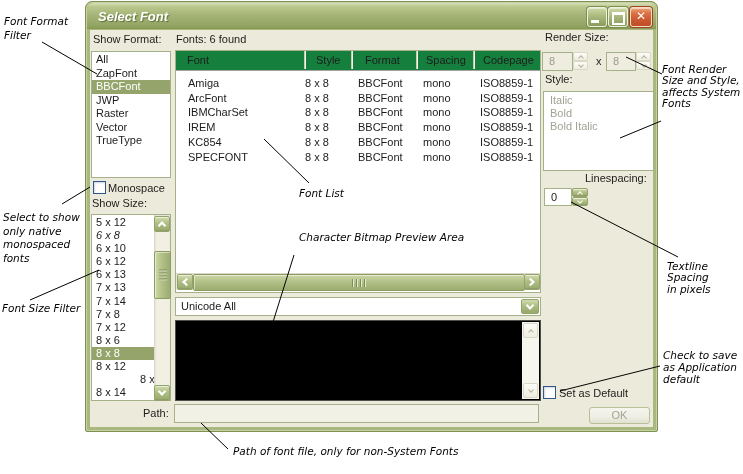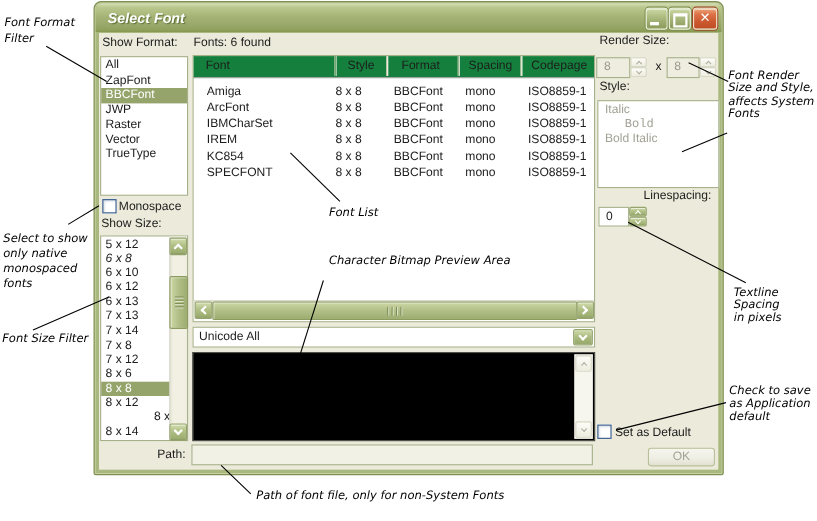--- a/index.html
+++ b/index.html
@@ -274,21 +274,21 @@
   <div class="lt-btn" style="left:636px;top:52px;width:13px;height:7px;">
       <i class="cv tiny gray up"></i>
     </div>
   <div class="lt-btn" style="left:636px;top:61px;width:13px;height:7px;">
       <i class="cv tiny gray down"></i>
     </div>
 
   <div class="lbl" style="left:545px;top:73px;">Style:</div>
   <div class="listbox" style="left:543px;top:91px;width:109px;height:76px;padding-top:2px;">
     <div class="item disabled-item" style="padding-left:6px;height:13px;line-height:13px;">Italic</div>
-    <div class="item disabled-item" style="padding-left:24px;height:13px;line-height:13px;font-family:Liberation Mono, monospace;">Bold</div>
+    <div class="item disabled-item" style="padding-left:6px;height:13px;line-height:13px;">Bold</div>
     <div class="item disabled-item" style="padding-left:6px;height:13px;line-height:13px;">Bold Italic</div>
   </div>
 
   <div class="lbl" style="left:545px;top:172px;padding-left:40px;">Linespacing:</div>
   <div class="field" style="left:544px;top:188px;width:26px;height:16px;">
     <span style="position:absolute;left:6px;top:2px;">0</span>
   </div>
   <div class="sb-btn" style="left:572px;top:188px;width:14px;height:7px;">
       <i class="cv tiny up"></i>
     </div>

